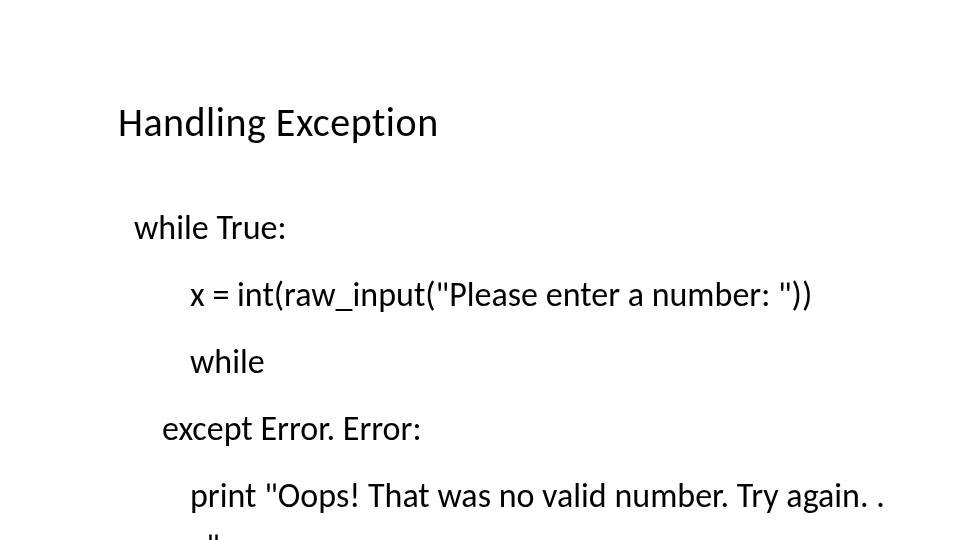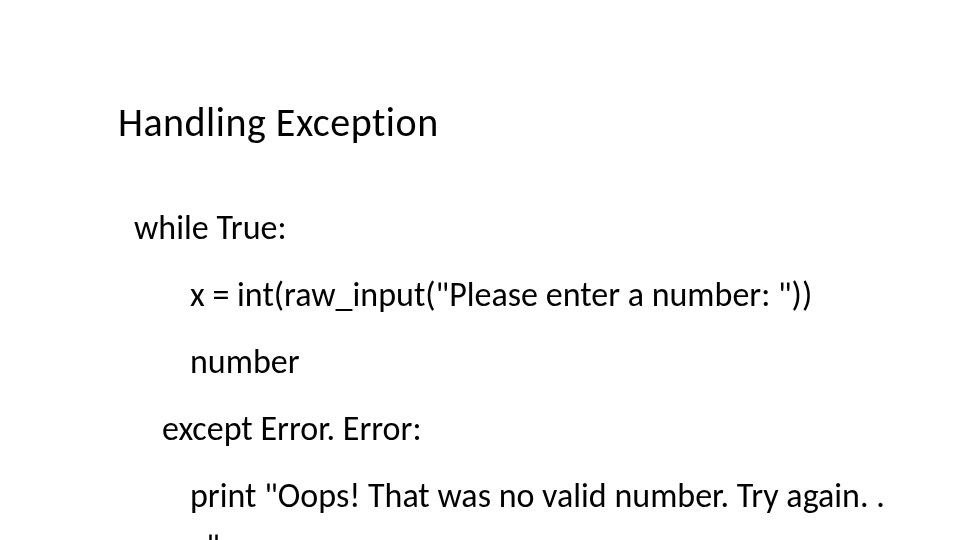--- a/index.html
+++ b/index.html
@@ -34,16 +34,16 @@
     }
   </style>
 </head>
 <body>
 
 <div class="title">Handling Exception</div>
 
 <div class="code-block">
   <div>while True:</div>
   <div class="indent-2">x = int(raw_input("Please enter a number: "))</div>
-  <div class="indent-2">number</div>
+  <div class="indent-2">while</div>
   <div class="indent-1">except Error. Error:</div>
   <div class="indent-2">print "Oops!  That was no valid number.  Try again. . . "</div>
 </div>
 
 </body></html>

